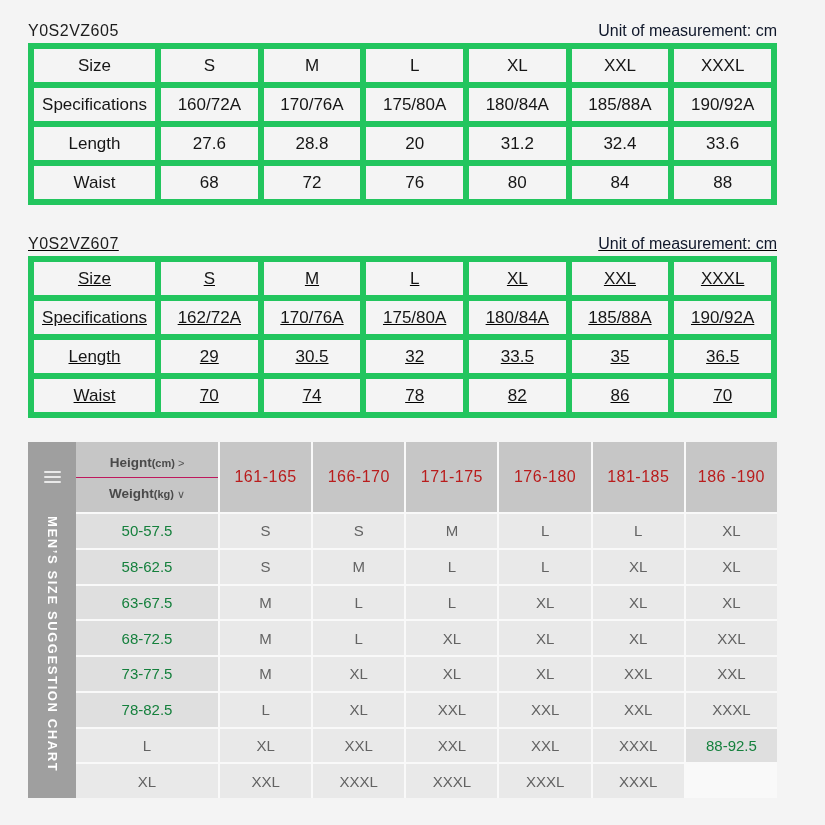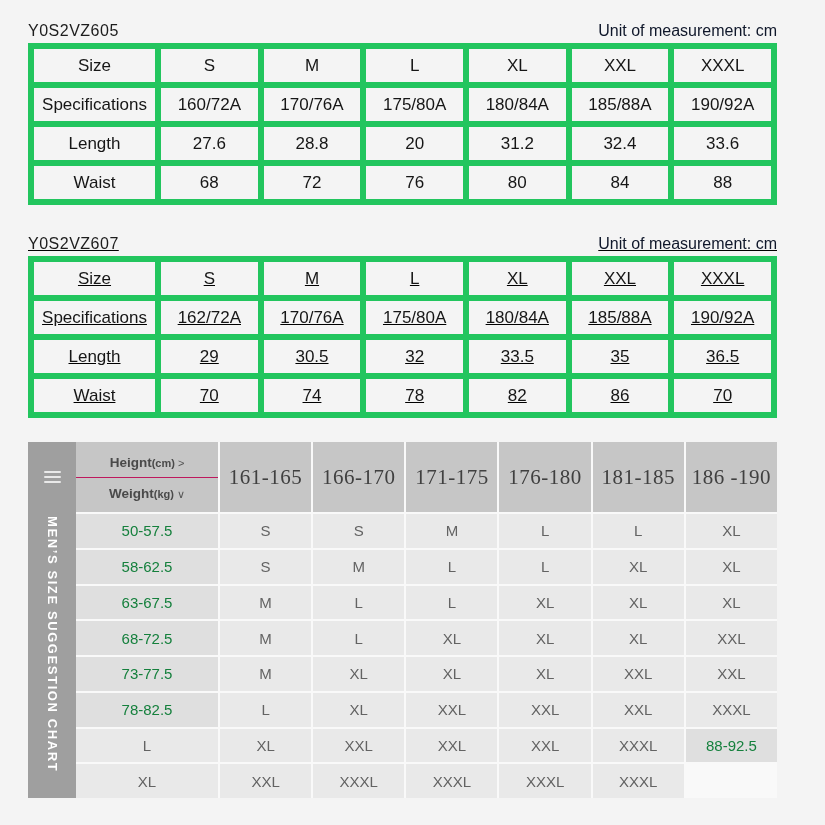--- a/index.html
+++ b/index.html
@@ -36,21 +36,21 @@
     flex:1;display:grid;grid-template-columns:142px repeat(6,1fr);
     grid-template-rows:70px repeat(8,1fr);gap:2px;background:#f9f9f9;
   }
   .corner{background:#c6c6c6;display:flex;flex-direction:column;justify-content:center;}
   .corner-row{text-align:center;color:#4a4a4a;padding:7px 0;line-height:1;}
   .corner-row.bottom{border-top:1px solid #be185d;}
   .axis-label{font-weight:700;font-size:13.5px;}
   .axis-unit{font-weight:600;font-size:11px;}
   .axis-arrow{font-size:11px;color:#555;margin-left:3px;}
   .hcol{background:#c6c6c6;display:flex;align-items:center;justify-content:center;
-        font-size:21px;color:#404040;letter-spacing:.5px;font-family:Liberation Serif, serif;}
+        font-size:16px;color:#b91c1c;letter-spacing:.5px;}
   .wcell{background:#dfdfdf;display:flex;align-items:center;justify-content:center;
         font-size:15px;color:#15803d;}
   .scell{background:#e9e9e9;display:flex;align-items:center;justify-content:center;
         font-size:15px;color:#636363;}
 </style>
 </head>
 <body>
 
 <div class="page">
   <div class="content">

